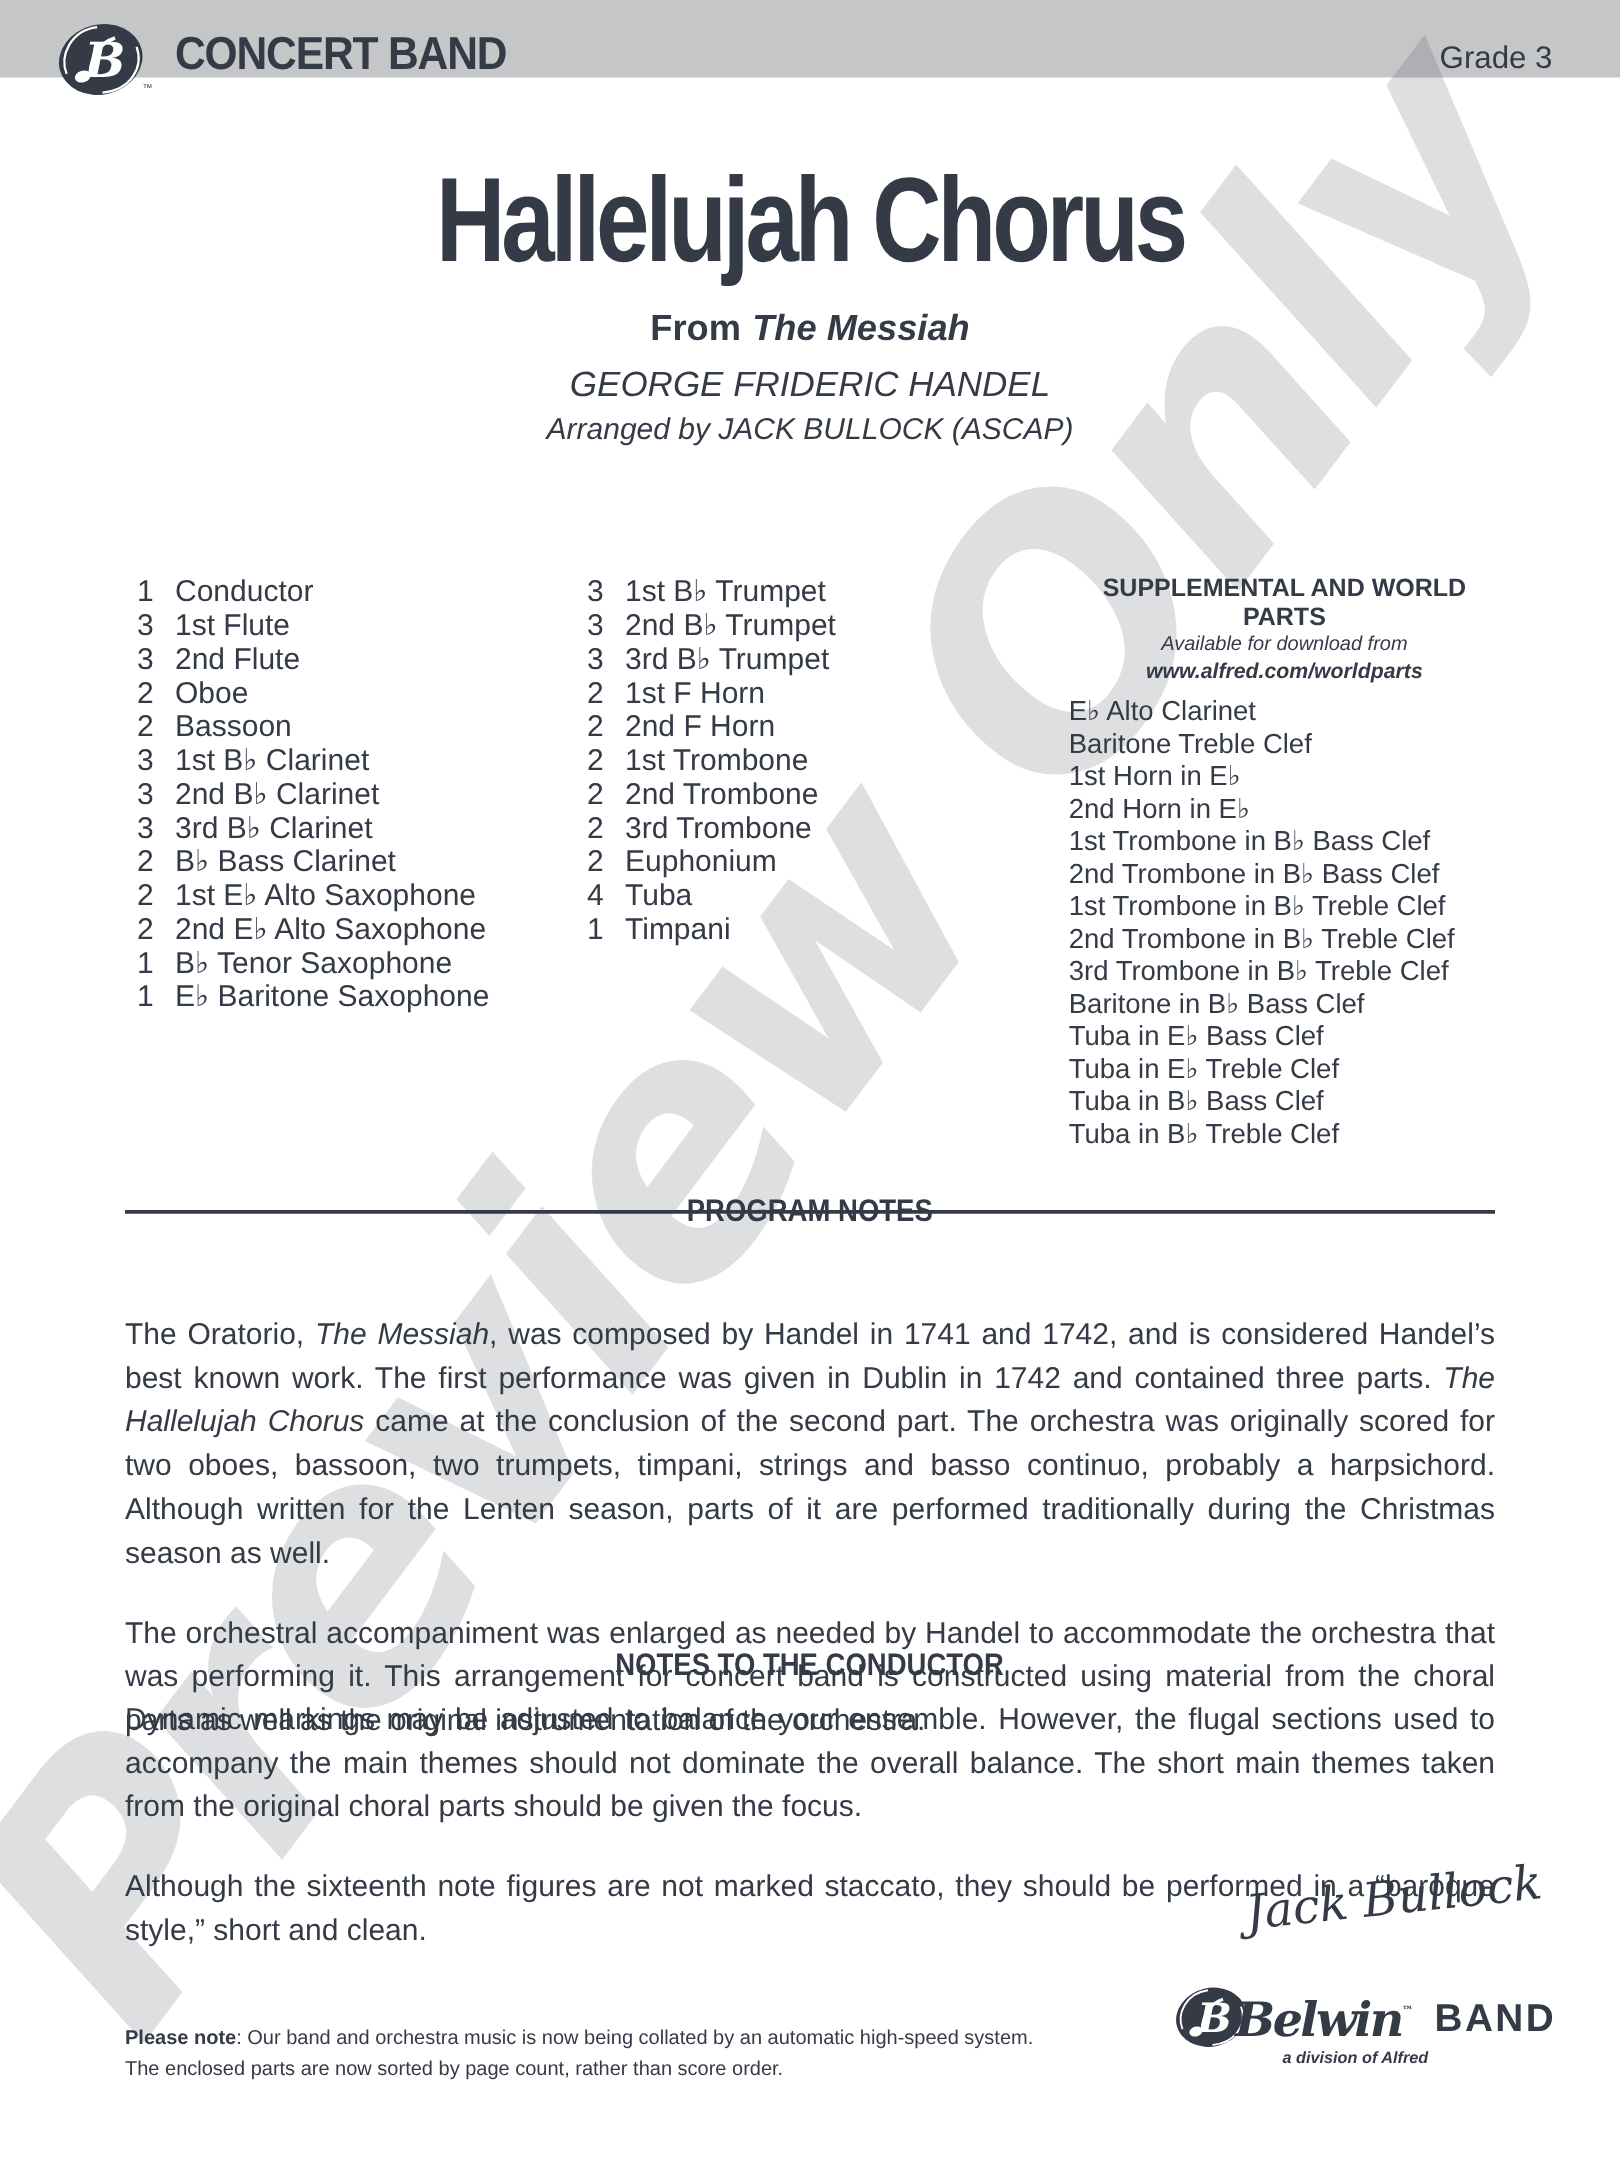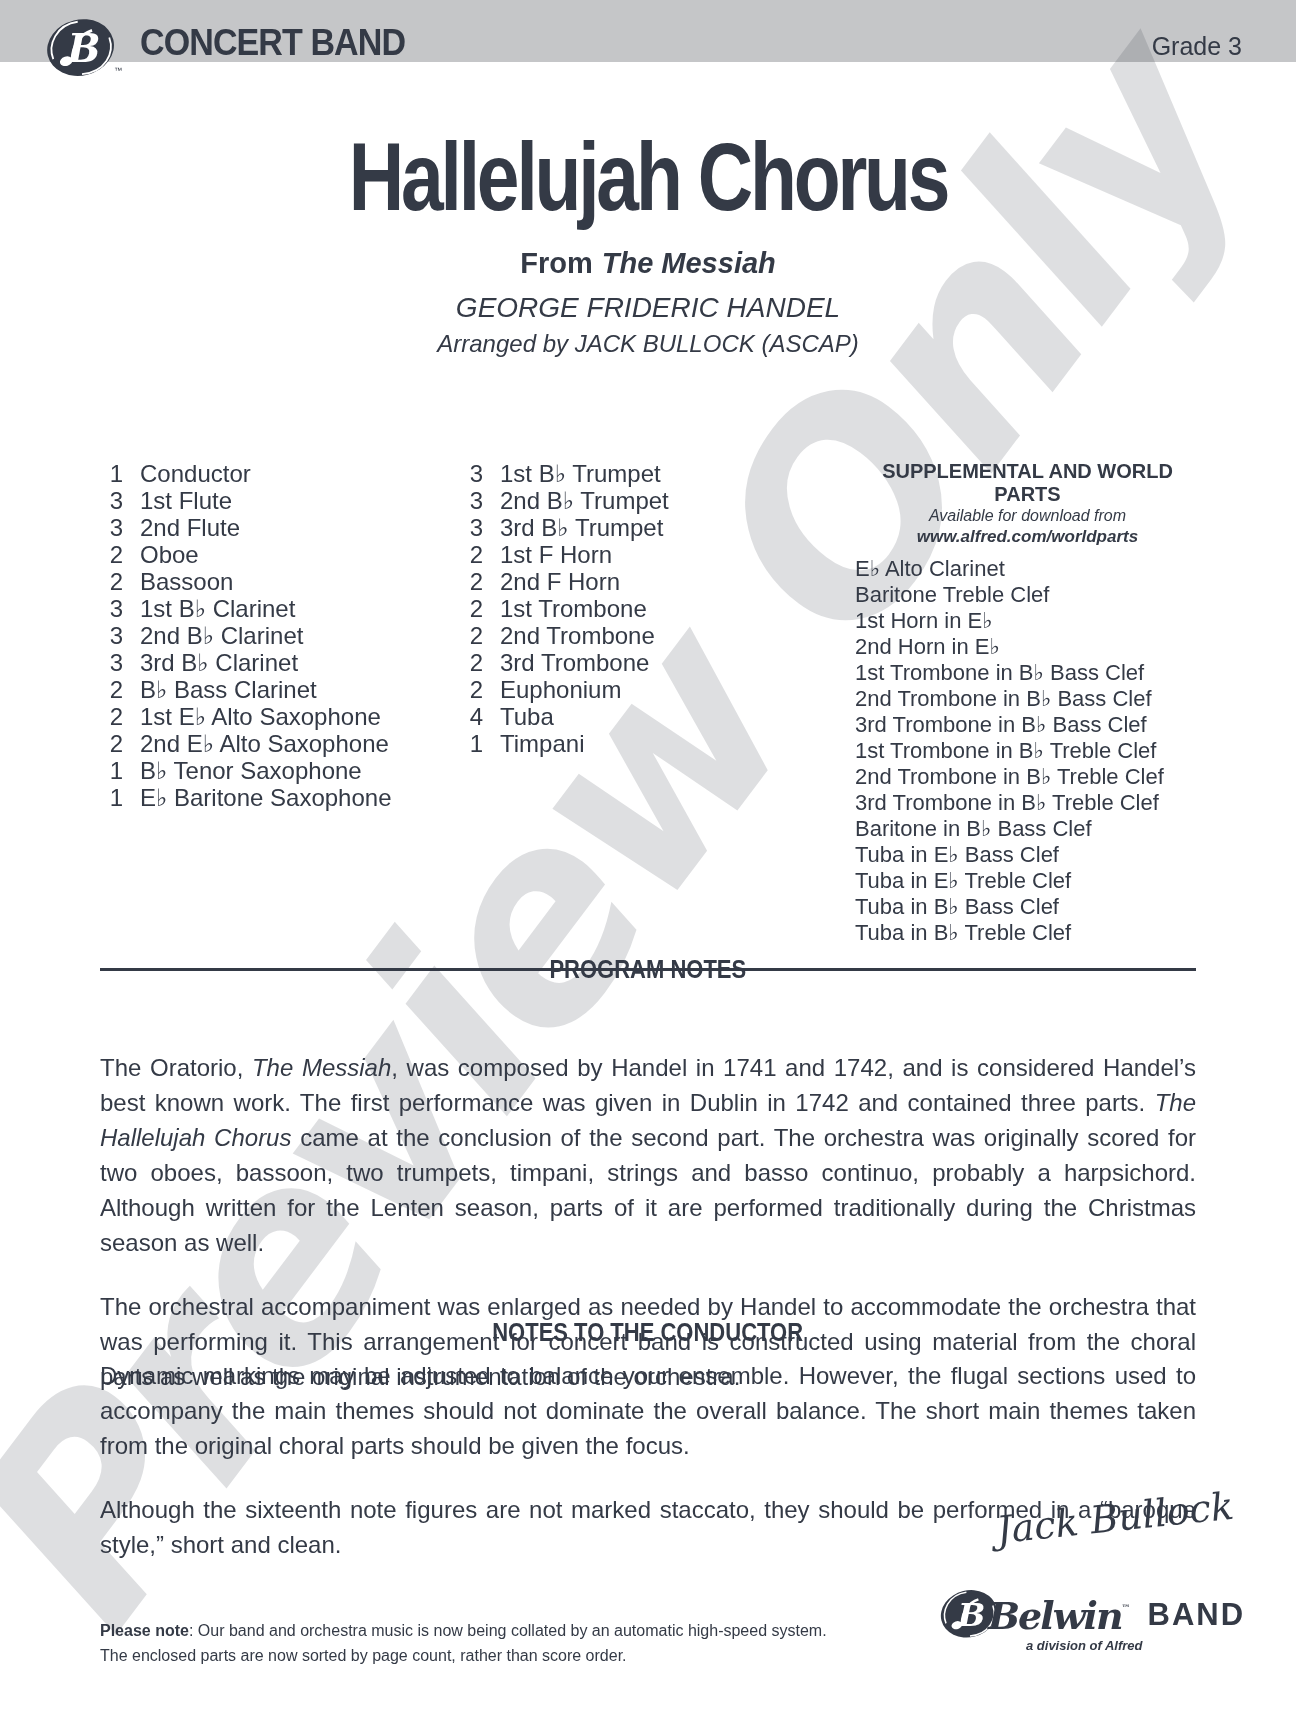--- a/index.html
+++ b/index.html
@@ -222,21 +222,20 @@
         <div class="supp-head">SUPPLEMENTAL AND WORLD PARTS</div>
         <div class="supp-sub">Available for download from</div>
         <div class="supp-url">www.alfred.com/worldparts</div>
         <div>
             <div class="supp-row">E♭ Alto Clarinet</div>
             <div class="supp-row">Baritone Treble Clef</div>
             <div class="supp-row">1st Horn in E♭</div>
             <div class="supp-row">2nd Horn in E♭</div>
             <div class="supp-row">1st Trombone in B♭ Bass Clef</div>
             <div class="supp-row">2nd Trombone in B♭ Bass Clef</div>
-            <div class="supp-row">3rd Trombone in B♭ Bass Clef</div>
             <div class="supp-row">1st Trombone in B♭ Treble Clef</div>
             <div class="supp-row">2nd Trombone in B♭ Treble Clef</div>
             <div class="supp-row">3rd Trombone in B♭ Treble Clef</div>
             <div class="supp-row">Baritone in B♭ Bass Clef</div>
             <div class="supp-row">Tuba in E♭ Bass Clef</div>
             <div class="supp-row">Tuba in E♭ Treble Clef</div>
             <div class="supp-row">Tuba in B♭ Bass Clef</div>
             <div class="supp-row">Tuba in B♭ Treble Clef</div>
           </div>
       </div>

